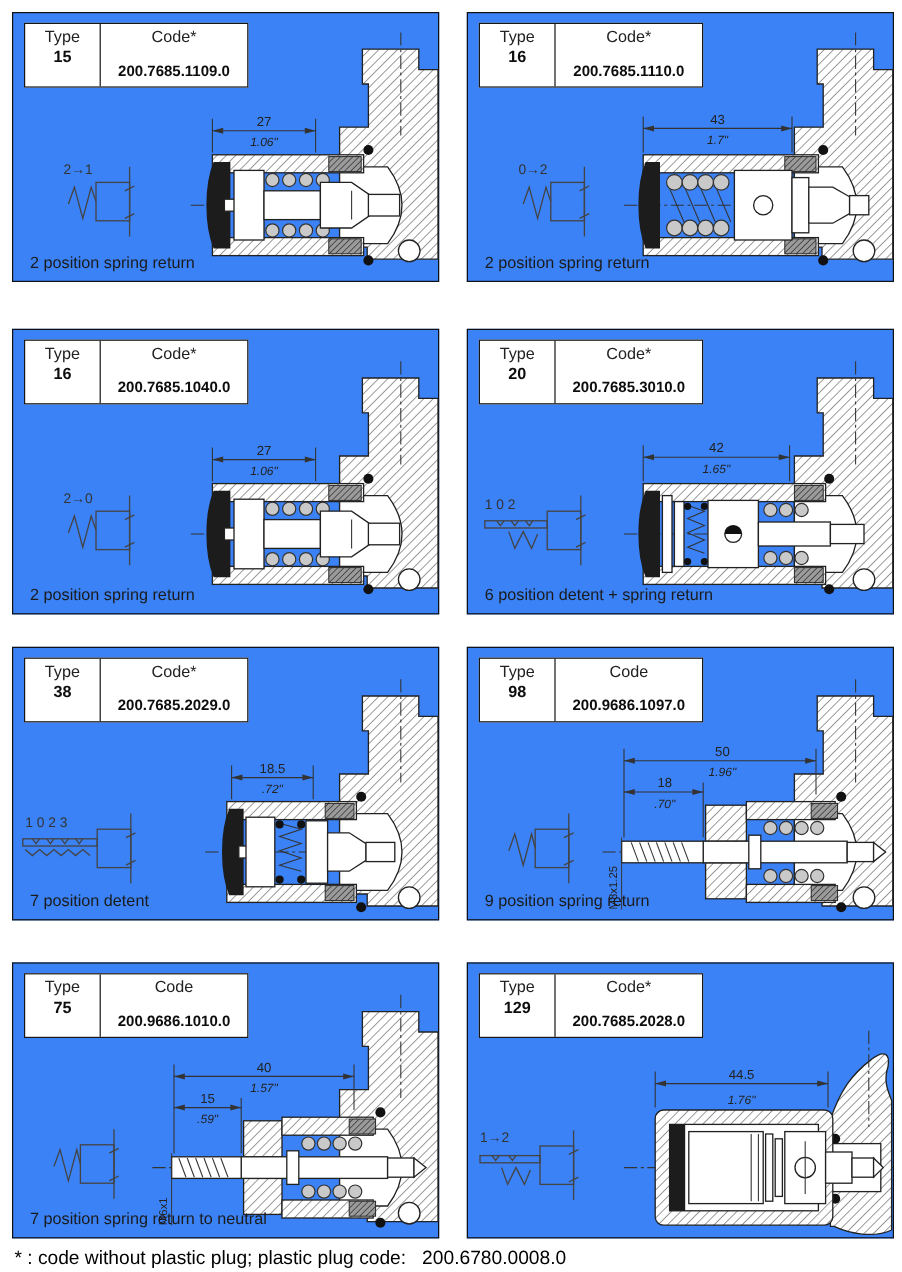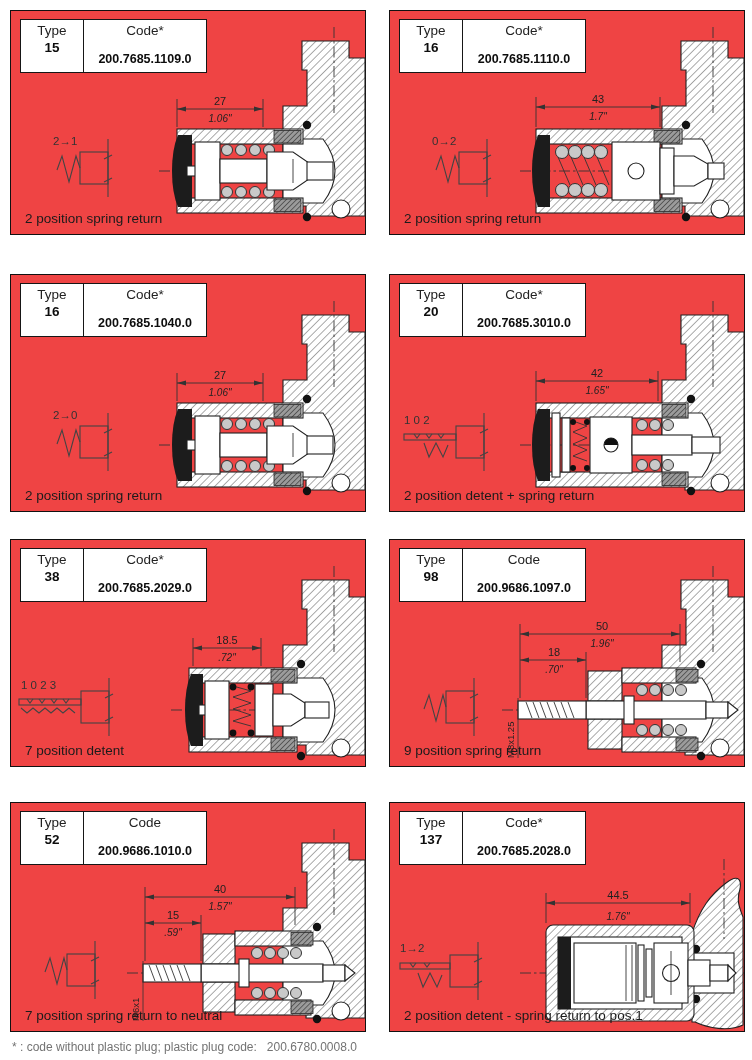--- a/index.html
+++ b/index.html
@@ -1,29 +1,29 @@
 <!DOCTYPE html>
 <html><head>
 <meta charset="utf-8">
 <style>
   html,body{margin:0;padding:0;background:#fff;}
   .page{position:relative;width:752px;height:1060px;background:#fff;
         font-family:"Liberation Sans","DejaVu Sans",sans-serif;color:#1d1d1d;overflow:hidden;}
-  .cell{position:absolute;border:1.6px solid #111;background:#ef4444;box-sizing:border-box;padding-left:28px;}
+  .cell{position:absolute;border:1.6px solid #111;background:#3b82f6;box-sizing:border-box;padding-left:28px;}
   .drawing{position:absolute;left:0;top:0;}
   .tall .drawing{top:10px;}
   .ttable{position:absolute;left:9px;top:8px;display:flex;border:1.4px solid #161616;background:#fff;z-index:3;}
   .tcol{text-align:center;padding:3px 0 4px 0;}
   .tcol-type{width:62px;}
   .tcol-code{width:122px;border-left:1.4px solid #161616;}
   .tlabel{font-size:13.5px;color:#222;line-height:1.25;}
   .tvalue{font-size:13.5px;font-weight:bold;color:#0d0d0d;line-height:1.25;}
   .tcol-code .tvalue{font-size:12.5px;margin-top:12px;}
   .desc{position:absolute;left:14px;bottom:8px;font-size:13.5px;color:#1b1b1b;z-index:3;}
-  .footnote{position:absolute;left:12px;top:1040px;font-size:12px;color:#737373;white-space:pre;}
+  .footnote{position:absolute;left:12px;top:1040px;font-size:16px;color:#000000;white-space:pre;}
   
   svg text{font-family:"Liberation Sans","DejaVu Sans",sans-serif;}
   .hatch{fill:url(#h1);stroke:#222;stroke-width:1.1;}
   .seal{fill:url(#h2);stroke:#222;stroke-width:0.8;}
   .w{fill:#fff;stroke:#222;stroke-width:1.1;}
   .lnt{stroke:#333;stroke-width:0.9;fill:none;}
   .thin{stroke:#333;stroke-width:0.8;}
   .cl{stroke:#333;stroke-width:0.9;stroke-dasharray:11 3 2.5 3;fill:none;}
   .coil{fill:#c9c9c9;stroke:#333;stroke-width:1;}
   .sym rect,.sym line,.sym polyline{stroke:#444;stroke-width:1.1;fill:none;}
@@ -272,21 +272,21 @@
       <g class="dim">
         <line x1="146" y1="86" x2="146" y2="116"></line>
           <line x1="268" y1="86" x2="268" y2="116"></line>
         <line x1="146" y1="96" x2="268" y2="96"></line>
         <polygon points="146,96 155,93.5 155,98.5"></polygon>
           <polygon points="268,96 259,93.5 259,98.5"></polygon>
         <text class="dmm" x="207" y="92">42</text>
         <text class="din" x="207" y="109">1.65"</text>
       </g>
     </svg>
-    <div class="desc">2 position detent + spring return</div>
+    <div class="desc">6 position detent + spring return</div>
   </section>
 
   <section class="cell tall" style="left:10px;top:539px;width:356px;height:228px;">
     <div class="ttable">
       <div class="tcol tcol-type">
         <div class="tlabel">Type</div>
         <div class="tvalue">38</div>
       </div>
       <div class="tcol tcol-code">
         <div class="tlabel">Code*</div>
@@ -412,21 +412,21 @@
         <text class="din" x="164" y="123">.70"</text>
       </g>
     </svg>
     <div class="desc">9 position spring return</div>
   </section>
 
   <section class="cell tall" style="left:10px;top:802px;width:356px;height:230px;">
     <div class="ttable">
       <div class="tcol tcol-type">
         <div class="tlabel">Type</div>
-        <div class="tvalue">52</div>
+        <div class="tvalue">75</div>
       </div>
       <div class="tcol tcol-code">
         <div class="tlabel">Code</div>
         <div class="tvalue">200.9686.1010.0</div>
       </div>
     </div>
     <svg class="drawing" width="356" height="222" viewBox="0 0 356 222">
       <g class="sym">
         <polyline points="34,159 39,145 46,171 53,145 56,157"></polyline>
         <rect x="56" y="141" width="28" height="32"></rect>
@@ -485,21 +485,21 @@
         <text class="din" x="162" y="123">.59"</text>
       </g>
     </svg>
     <div class="desc">7 position spring return to neutral</div>
   </section>
 
   <section class="cell tall" style="left:389px;top:802px;width:356px;height:230px;">
     <div class="ttable">
       <div class="tcol tcol-type">
         <div class="tlabel">Type</div>
-        <div class="tvalue">137</div>
+        <div class="tvalue">129</div>
       </div>
       <div class="tcol tcol-code">
         <div class="tlabel">Code*</div>
         <div class="tvalue">200.7685.2028.0</div>
       </div>
     </div>
     <svg class="drawing" width="356" height="222" viewBox="0 0 356 222">
       <g class="sym">
         <text class="symlbl" x="10" y="139">1→2</text>
         <rect x="10" y="150" width="50" height="6"></rect>
@@ -538,17 +538,16 @@
       <g class="dim">
         <line x1="156" y1="80" x2="156" y2="110"></line>
           <line x1="300" y1="80" x2="300" y2="110"></line>
         <line x1="156" y1="90" x2="300" y2="90"></line>
         <polygon points="156,90 165,87.5 165,92.5"></polygon>
           <polygon points="300,90 291,87.5 291,92.5"></polygon>
         <text class="dmm" x="228" y="86">44.5</text>
         <text class="din" x="228" y="107">1.76"</text>
       </g>
     </svg>
-    <div class="desc">2 position detent - spring return to pos.1</div>
   </section>
 
   <div class="footnote">* : code without plastic plug; plastic plug code:   200.6780.0008.0</div>
 </div>
 
 </body></html>

